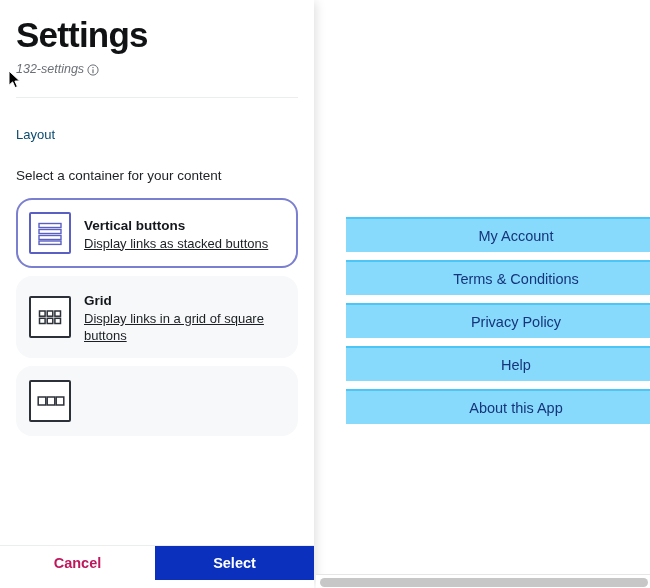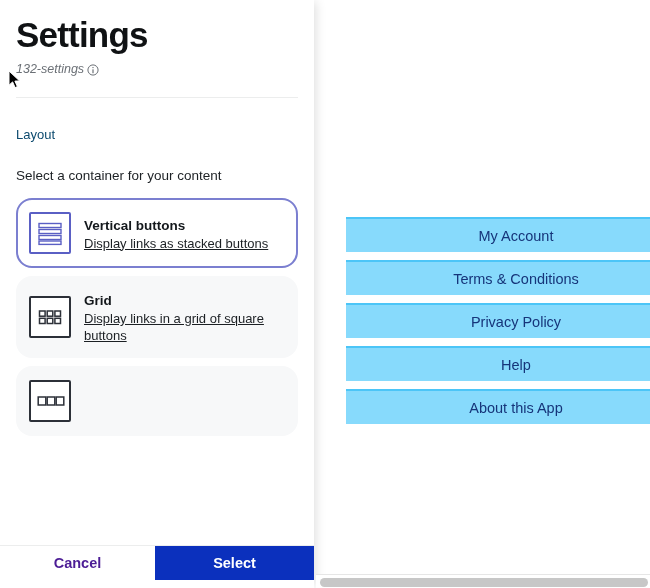--- a/index.html
+++ b/index.html
@@ -175,21 +175,21 @@
     display: flex;
     border-top: 1px solid #eceded;
     box-sizing: border-box;
   }
   #cancel-button {
     width: 155px;
     display: flex;
     align-items: center;
     justify-content: center;
     background: #ffffff;
-    color: #4c1d95;
+    color: #be185d;
     font-size: 14.5px;
     font-weight: bold;
     cursor: pointer;
   }
   #select-button {
     flex: 1;
     display: flex;
     align-items: center;
     justify-content: center;
     background: #0b30bd;

